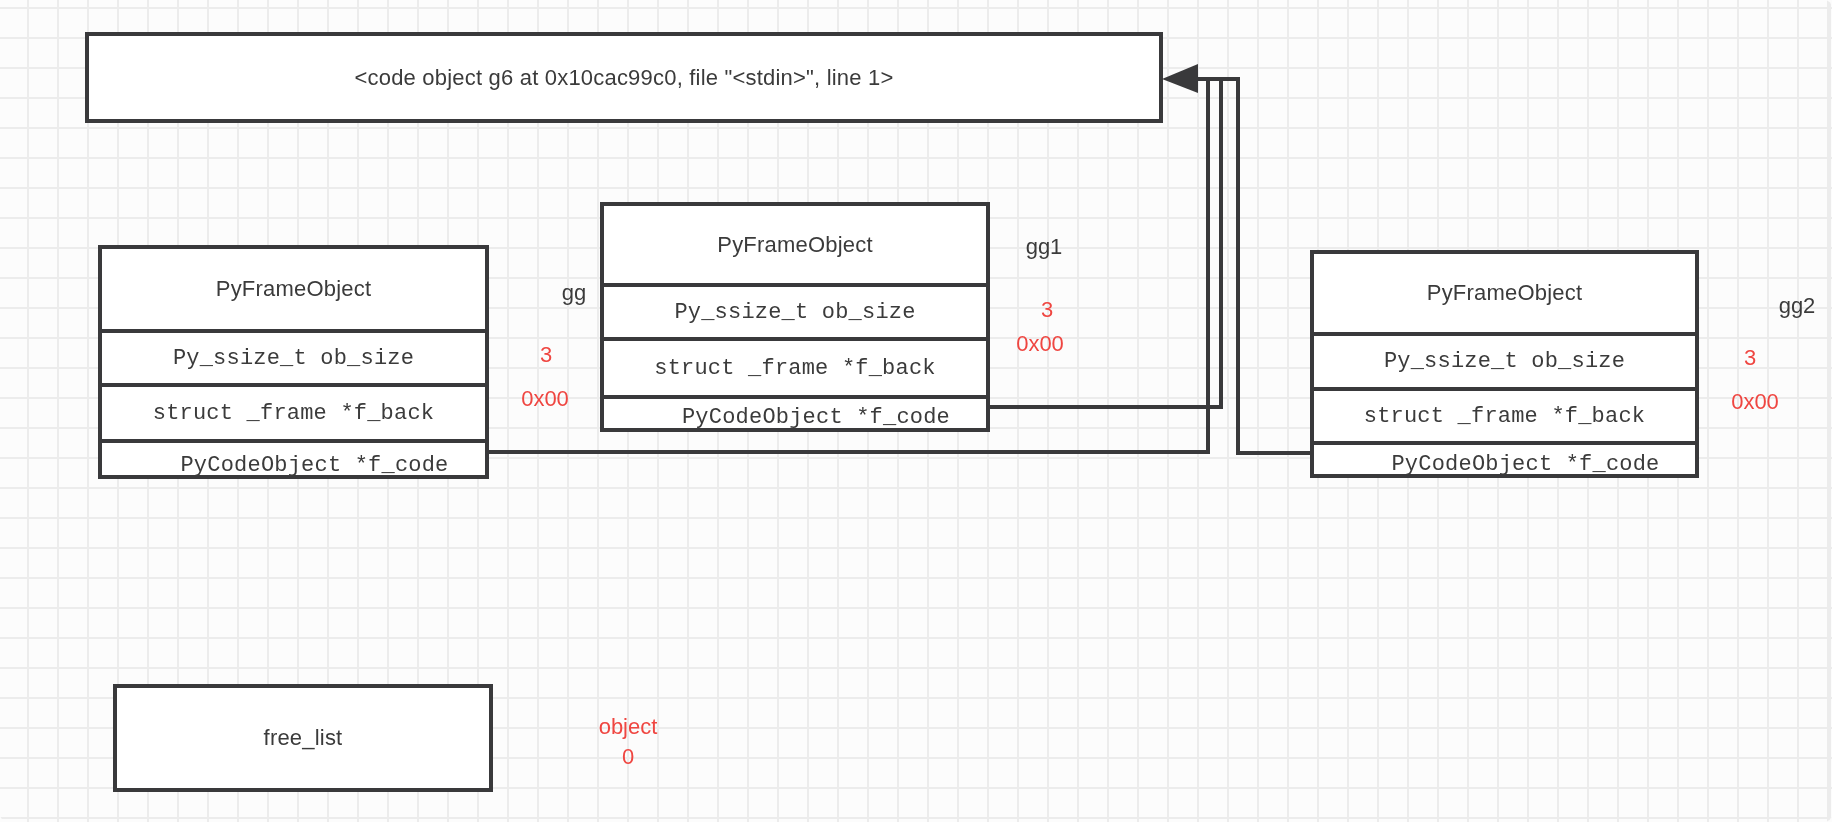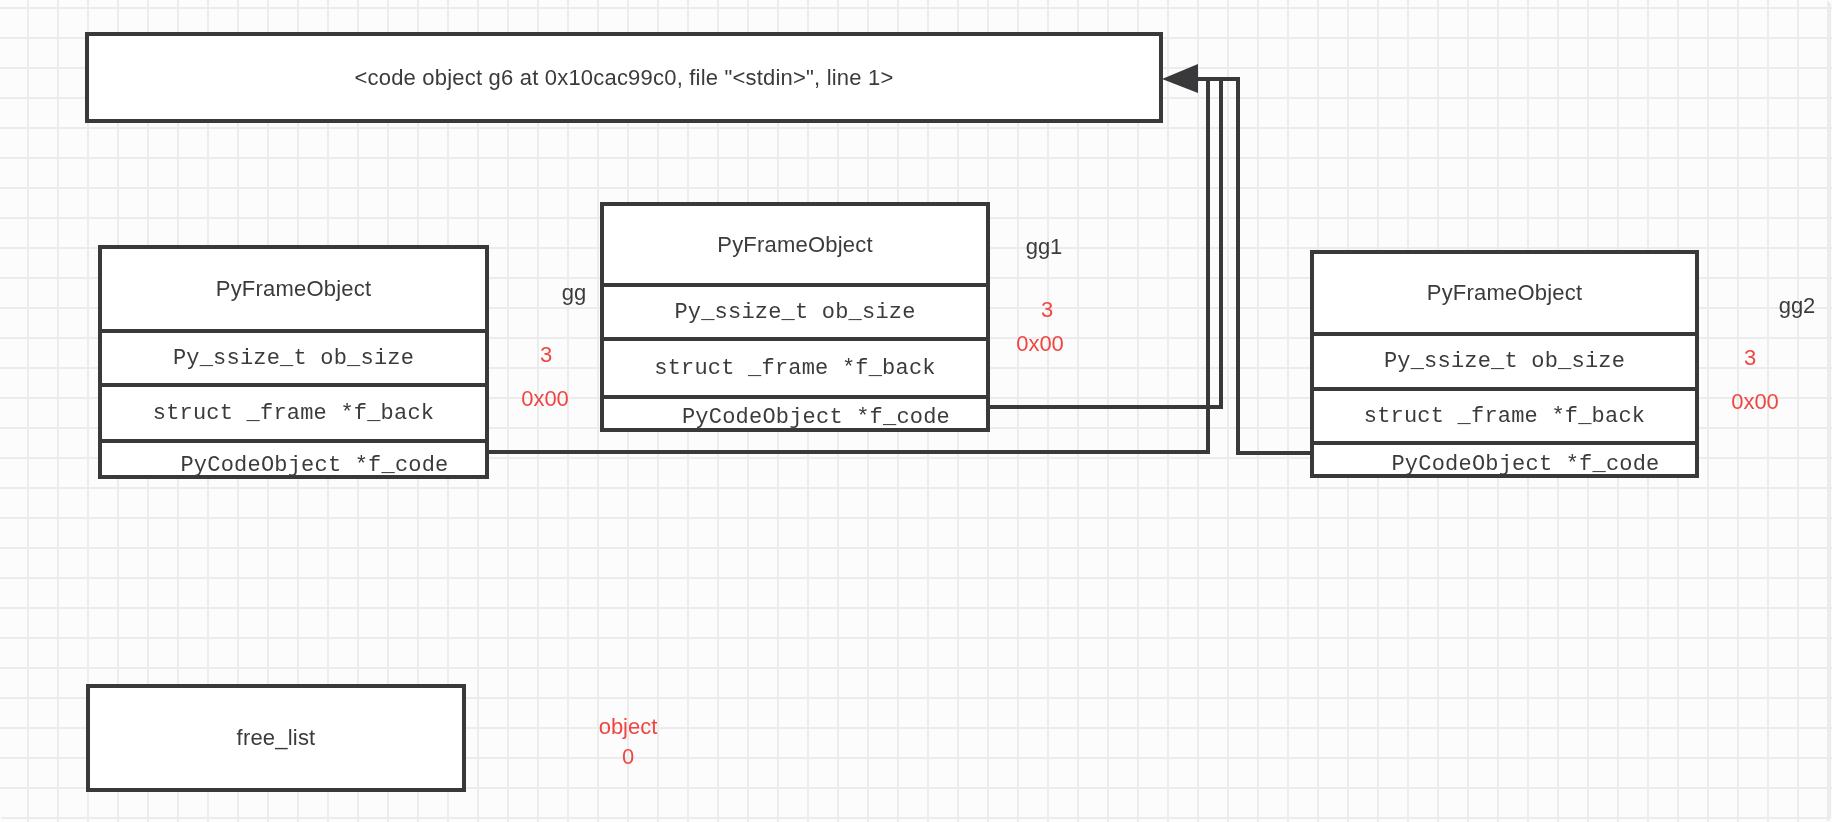--- a/index.html
+++ b/index.html
@@ -54,21 +54,21 @@
     <div class="cell row" style="height:37px;">PyCodeObject *f_code</div>
   </div>
 
   <div class="box frame" style="left:1310px;top:250px;width:389px;height:228px;">
     <div class="cell header" style="height:78px;">PyFrameObject</div>
     <div class="cell row" style="height:51px;">Py_ssize_t ob_size</div>
     <div class="cell row" style="height:50px;">struct _frame *f_back</div>
     <div class="cell row" style="height:39px;">PyCodeObject *f_code</div>
   </div>
 
-  <div class="box cell" style="left:86px;top:684px;width:380px;height:108px;">
+  <div class="box cell" style="left:113px;top:684px;width:380px;height:108px;">
     <span>free_list</span>
   </div>
 
   <div class="label" style="left:574px;top:293px;">gg</div>
   <div class="label" style="left:1044px;top:247px;">gg1</div>
   <div class="label" style="left:1757px;top:306px;margin-left:40px;">gg2</div>
 
   <div class="label red" style="left:546px;top:355px;">3</div>
   <div class="label red" style="left:545px;top:399px;">0x00</div>
 

